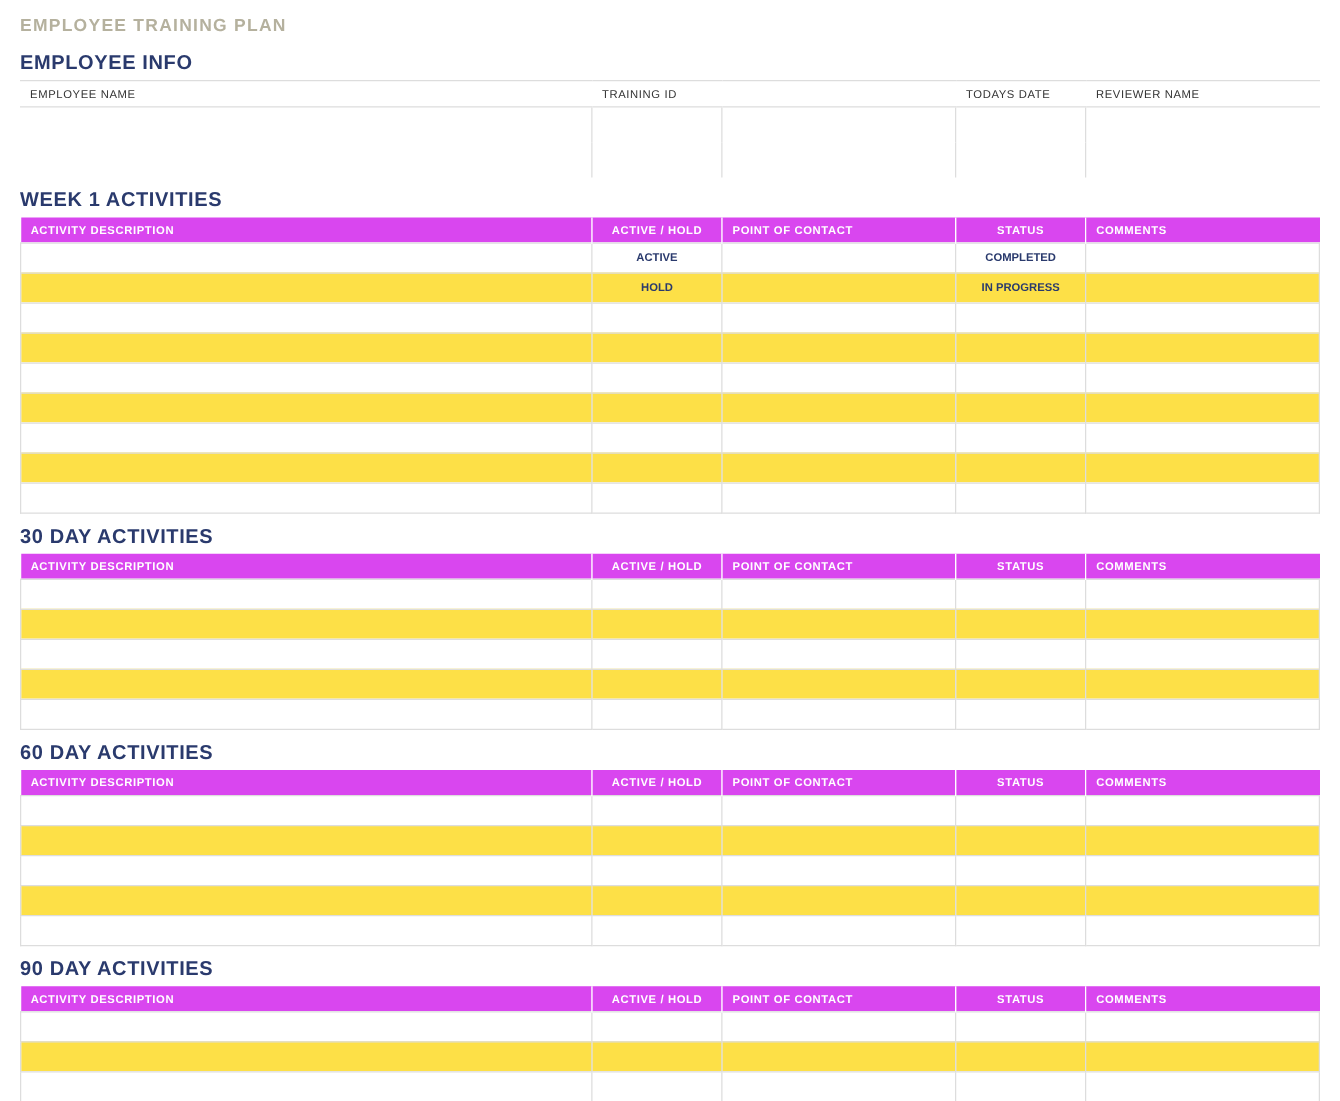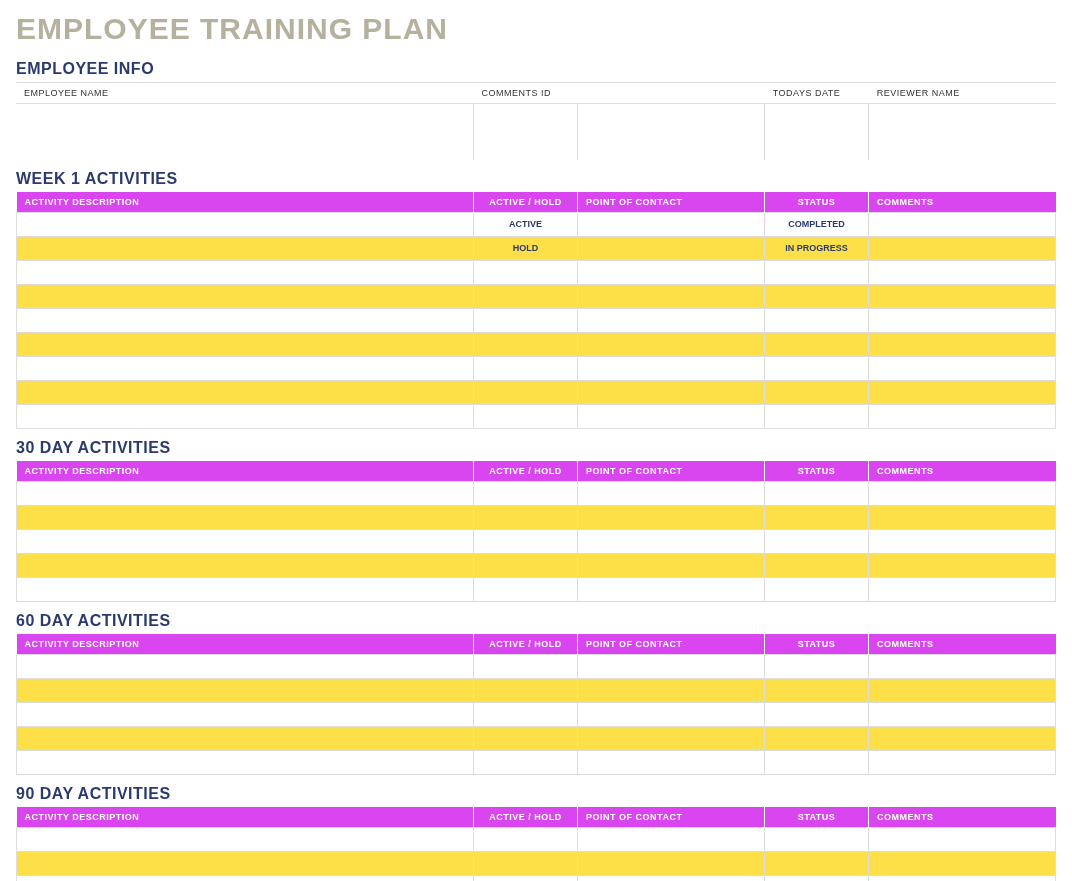--- a/index.html
+++ b/index.html
@@ -3,21 +3,21 @@
 <meta charset="utf-8">
 <style>
   * { box-sizing: border-box; margin: 0; padding: 0; }
   body {
     font-family: Arial, Helvetica, sans-serif;
     background: #fff;
     padding: 12px 16px;
     width: 1072px;
   }
   .page-title {
-    font-size: 30px;
+    font-size: 14px;
     font-weight: bold;
     color: #b5b19e;
     letter-spacing: 1px;
     margin-bottom: 14px;
   }
   .section-heading {
     font-size: 16px;
     font-weight: bold;
     color: #2a3a6d;
     letter-spacing: 0.5px;
@@ -107,21 +107,21 @@
   <colgroup>
     <col style="width:44%">
     <col style="width:10%">
     <col style="width:18%">
     <col style="width:10%">
     <col style="width:18%">
   </colgroup>
   <tbody>
       <tr class="label-row">
     <td>EMPLOYEE NAME</td>
-    <td>COMMENTS ID</td>
+    <td>TRAINING ID</td>
     <td></td>
     <td>TODAYS DATE</td>
     <td>REVIEWER NAME</td>
   </tr>
   <tr class="input-row">
     <td class="bordered-right"></td>
     <td class="bordered-right"></td>
     <td></td>
     <td class="bordered-left bordered-right"></td>
     <td></td>

